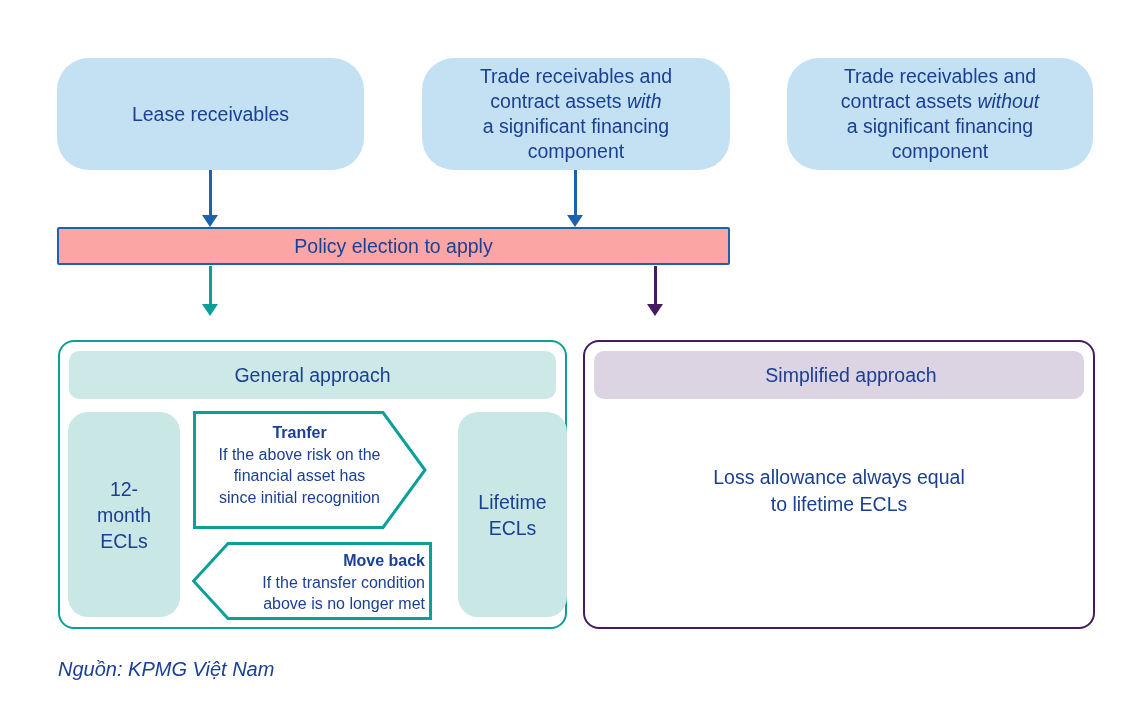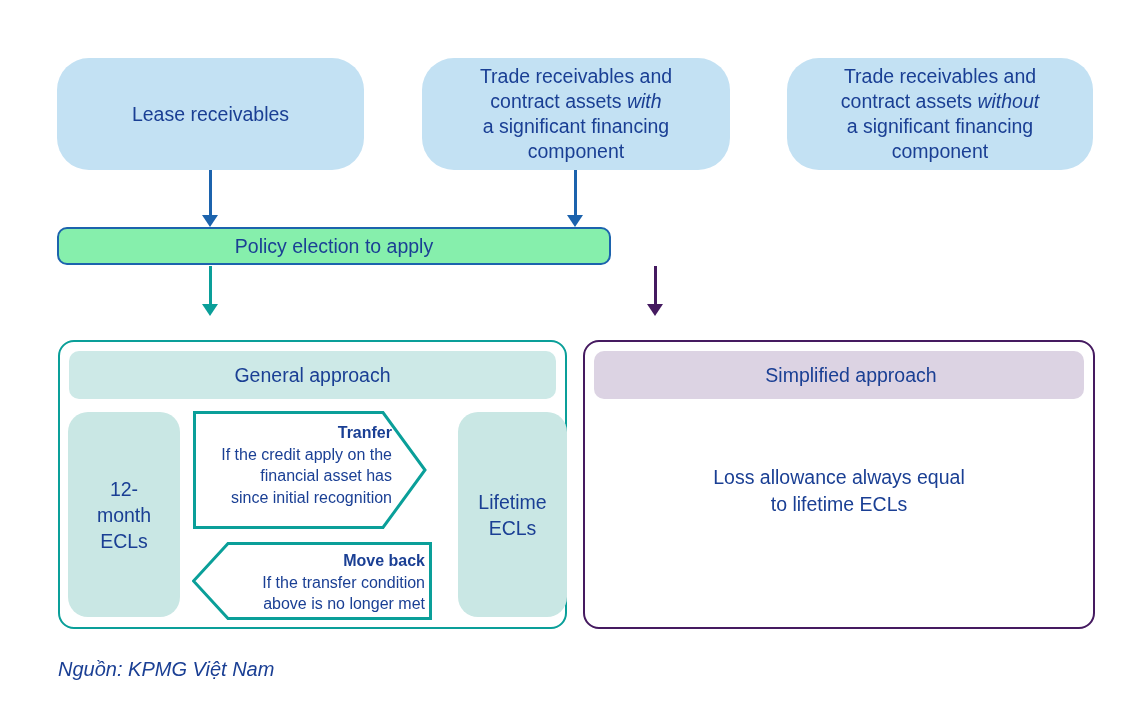--- a/index.html
+++ b/index.html
@@ -16,24 +16,24 @@
     background: var(--light-blue-fill);
     border-radius: 32px;
     color: var(--navy-text);
     display: flex; align-items: center; justify-content: center;
     text-align: center;
     font-size: 19.5px; line-height: 25px;
   }
 
   .policy-box {
     position: absolute;
-    left: 57px; top: 227px; width: 554px; height: 38px;
+    left: 57px; top: 227px; width: 673px; height: 38px;
     border: 2.5px solid var(--blue-line);
-    border-radius: 10px;
-    background: #86efac;
+    border-radius: 2px;
+    background: #fca5a5;
     color: var(--navy-text);
     display: flex; align-items: center; justify-content: center;
     font-size: 19.5px;
   }
 
   .varrow { position: absolute; width: 17px; }
   .varrow .shaft { position: absolute; left: 7px; top: 0; bottom: 10px; width: 3px; }
   .varrow .head {
     position: absolute; bottom: 0; left: 0;
     width: 0; height: 0;
@@ -79,21 +79,21 @@
 
   .chev { position: absolute; }
   .chev svg { display: block; }
   .chev-transfer { left: 133px; top: 69px; color: var(--teal-line); }
   .chev-moveback { left: 132px; top: 200px; color: var(--teal-line); }
 
   .chev-text {
     position: absolute; color: var(--navy-text);
     font-size: 16px; line-height: 21.5px;
   }
-  .transfer-text { left: 147px; top: 80px; width: 185px; text-align: right; }
+  .transfer-text { left: 147px; top: 80px; width: 185px; text-align: center; }
   .moveback-text { left: 100px; top: 208px; width: 265px; text-align: right; }
   .chev-text div:first-child { font-weight: bold; }
 
   .simplified-body {
     position: absolute; left: 0; top: 122px; width: 100%;
     text-align: center; color: var(--navy-text);
     font-size: 19.5px; line-height: 27px;
   }
 
   .source-note {
@@ -173,21 +173,21 @@
         </div>
     </div>
 
     <div class="chev chev-transfer">
       <svg width="234" height="118" viewBox="0 0 234 118">
         <polygon points="1.5,1.5 190,1.5 232,59 190,116.5 1.5,116.5" fill="#ffffff" stroke="currentColor" stroke-width="3" stroke-linejoin="miter"></polygon>
       </svg>
     </div>
     <div class="chev-text transfer-text">
         <div><span>Tranfer</span></div>
-        <div><span>If the credit apply on the</span></div>
+        <div><span>If the above risk on the</span></div>
         <div><span>financial asset has</span></div>
         <div><span>since initial recognition</span></div>
       </div>
 
     <div class="chev chev-moveback">
       <svg width="240" height="78" viewBox="0 0 240 78">
         <polygon points="238.5,1.5 36,1.5 1.5,39 36,76.5 238.5,76.5" fill="#ffffff" stroke="currentColor" stroke-width="3" stroke-linejoin="miter"></polygon>
       </svg>
     </div>
     <div class="chev-text moveback-text">

